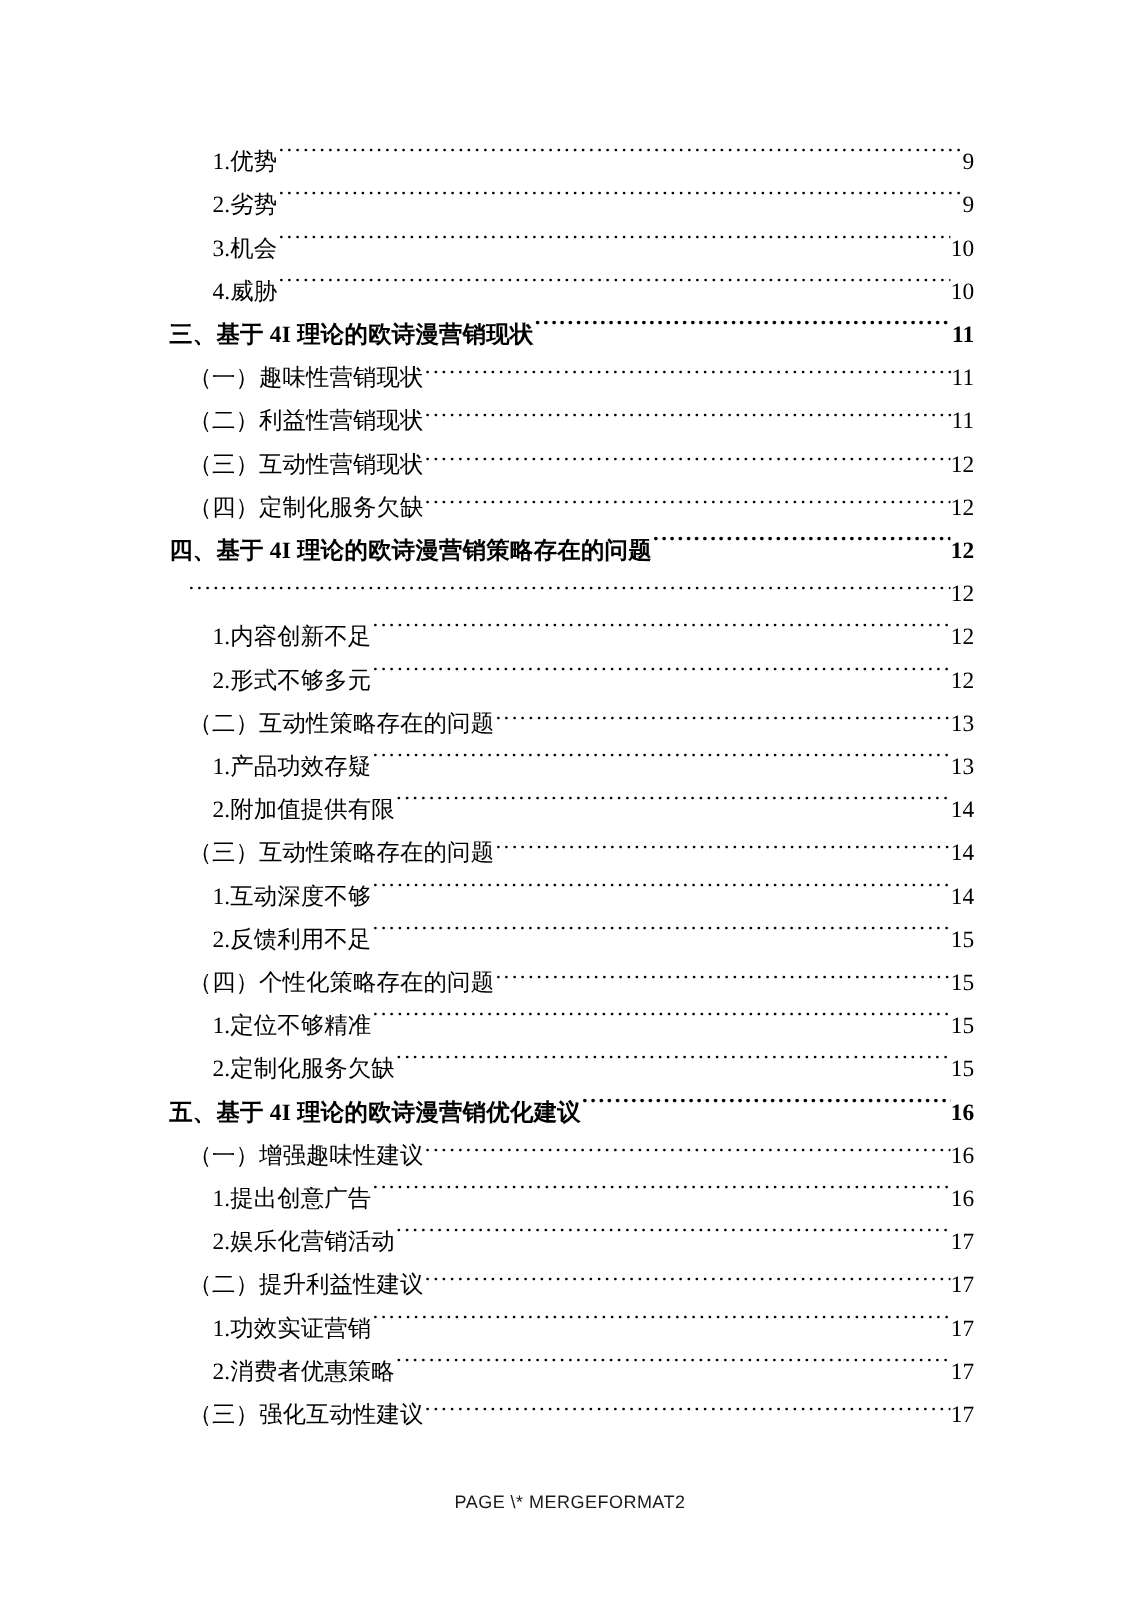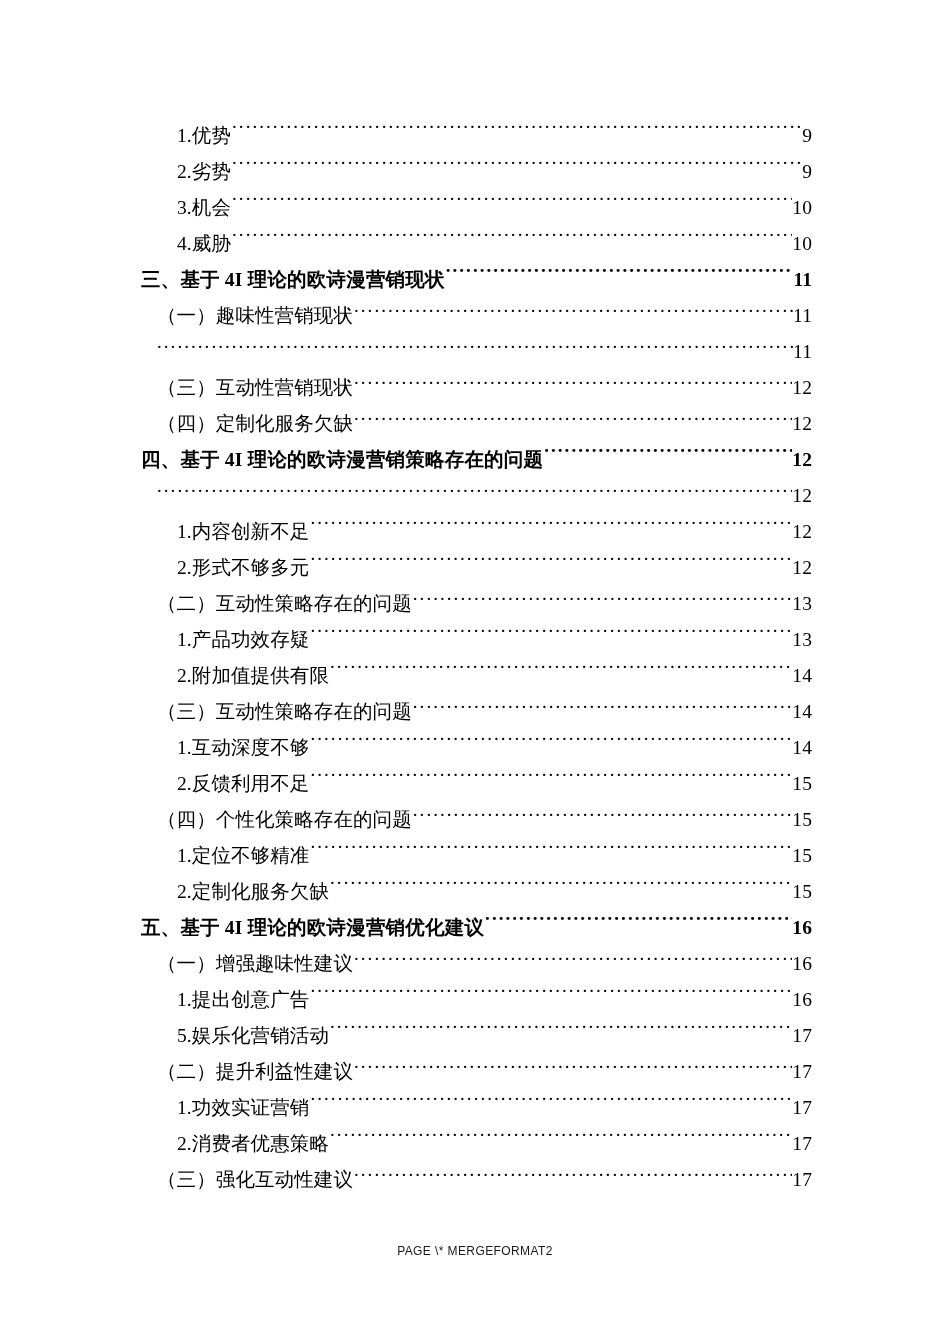--- a/index.html
+++ b/index.html
@@ -80,21 +80,21 @@
 
   .lvl1 .label { letter-spacing: 0.2px; }
 
   .footer {
     position: absolute;
     left: 0;
     top: 1244px;
     width: 950px;
     text-align: center;
     font-family: "Liberation Sans", "DejaVu Sans", sans-serif;
-    font-size: 12px;
+    font-size: 15px;
     letter-spacing: 0.4px;
     color: #1a1a1a;
   }
 </style>
 </head>
 <body>
 
 <div class="page">
 
   <div class="toc" id="toc-list">
@@ -122,20 +122,21 @@
         <span class="label">三、基于 4I 理论的欧诗漫营销现状</span>
         <span class="leader"></span>
         <span class="pageno">11</span>
       </div>
       <div class="toc-entry lvl2">
         <span class="label">（一）趣味性营销现状</span>
         <span class="leader"></span>
         <span class="pageno">11</span>
       </div>
       <div class="toc-entry lvl2">
+        <span class="label">（二）利益性营销现状</span>
         <span class="leader"></span>
         <span class="pageno">11</span>
       </div>
       <div class="toc-entry lvl2">
         <span class="label">（三）互动性营销现状</span>
         <span class="leader"></span>
         <span class="pageno">12</span>
       </div>
       <div class="toc-entry lvl2">
         <span class="label">（四）定制化服务欠缺</span>
@@ -215,21 +216,21 @@
         <span class="label">（一）增强趣味性建议</span>
         <span class="leader"></span>
         <span class="pageno">16</span>
       </div>
       <div class="toc-entry lvl3">
         <span class="label">1.提出创意广告</span>
         <span class="leader"></span>
         <span class="pageno">16</span>
       </div>
       <div class="toc-entry lvl3">
-        <span class="label">5.娱乐化营销活动</span>
+        <span class="label">2.娱乐化营销活动</span>
         <span class="leader"></span>
         <span class="pageno">17</span>
       </div>
       <div class="toc-entry lvl2">
         <span class="label">（二）提升利益性建议</span>
         <span class="leader"></span>
         <span class="pageno">17</span>
       </div>
       <div class="toc-entry lvl3">
         <span class="label">1.功效实证营销</span>

